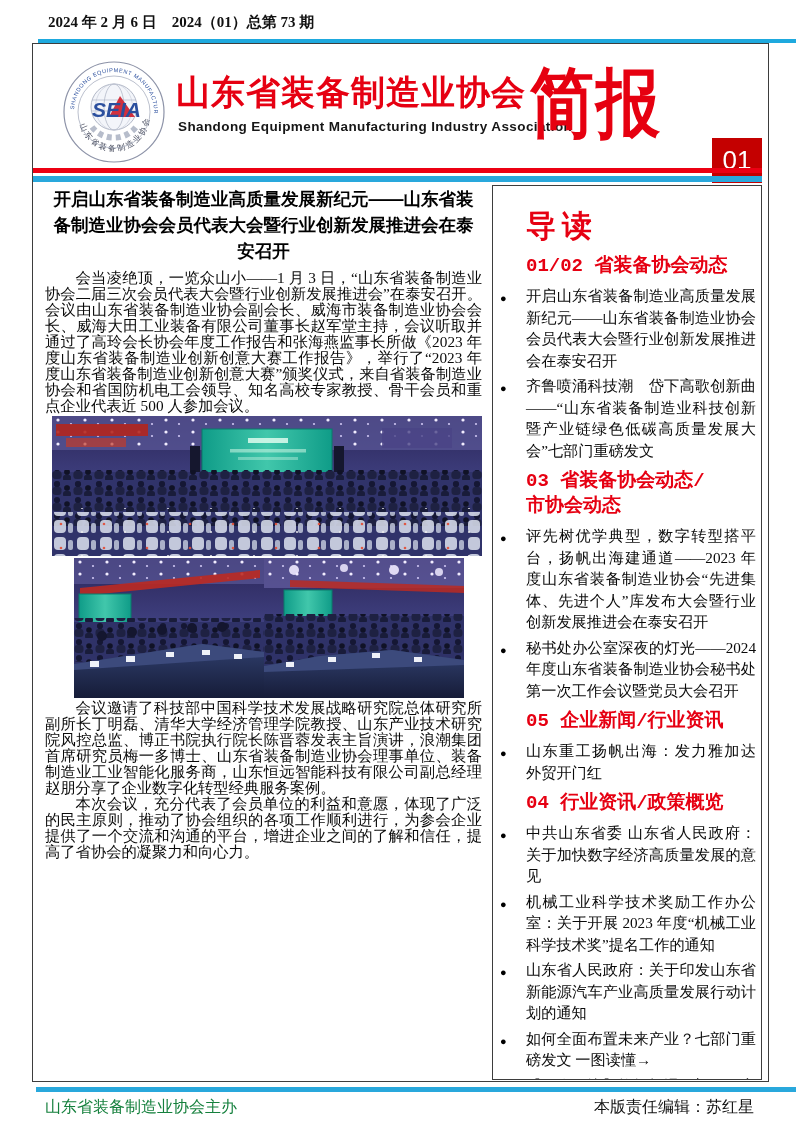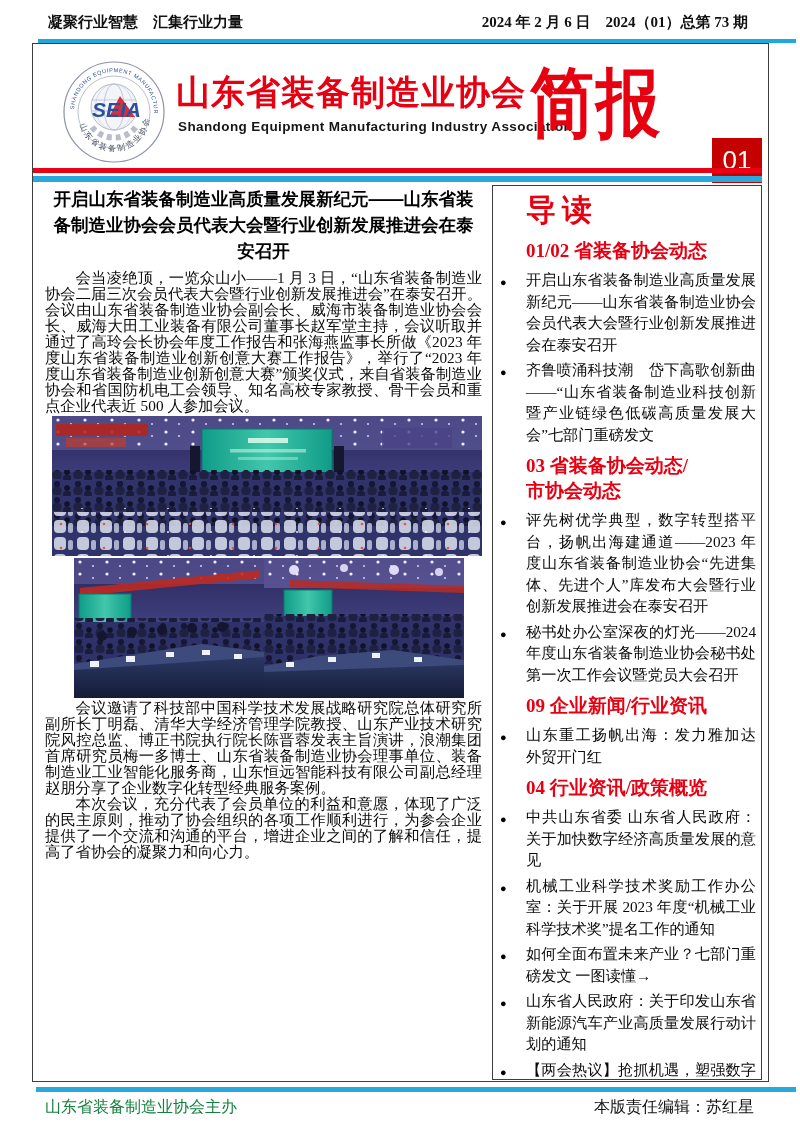--- a/index.html
+++ b/index.html
@@ -39,25 +39,25 @@
   .article p { font-size:15.3px; line-height:16px; text-align:justify; text-indent:2em; color:#0a0a0a; }
   .photos { margin:2px 0 2px 7px; width:430px; }
   .ph { display:block; }
   .ph-wide { width:430px; height:140px; }
   .ph-row { display:flex; margin:2px 0 0 22px; }
   .ph-bl { width:190px; height:140px; }
   .ph-br { width:200px; height:140px; }
 
   
   .sidebar { position:absolute; top:185px; left:492px; width:270px; height:895px;
-             border:1px solid #3d3d3d; padding:0 5px 4px 33px; overflow:hidden; background:#fff; }
+             border:1px solid #3d3d3d; padding:16px 5px 4px 33px; overflow:hidden; background:#fff; }
   .guide-title { font-size:30px; font-weight:900; color:#e60012; letter-spacing:6px;
                  line-height:40px; margin:4px 0 6px; font-family:"Liberation Sans","DejaVu Sans",sans-serif; }
   .sidebar h2 { font-size:19px; line-height:25px; font-weight:800; color:#e60012;
-                margin:8px 0 6px; white-space:pre-line; font-family:Liberation Serif, serif; }
+                margin:8px 0 6px; white-space:pre-line; font-family:Liberation Mono, monospace; }
   .sidebar ul { list-style:none; }
   .sidebar li { position:relative; font-size:15.2px; line-height:21.5px; margin:0 0 4px;
                 color:#0a0a0a; text-align:justify; }
   .sidebar li::before { content:"●"; position:absolute; left:-26px; top:3px; font-size:11px; color:#000; }
 
   
   .bottomline { position:absolute; top:1087px; left:36px; width:760px; height:5px; background:#29a8dc; }
   .foot-left  { position:absolute; top:1097px; left:45px;  font-size:16px; color:#15803d; }
   .foot-right { position:absolute; top:1097px; right:46px; font-size:16px; color:#111; }
 </style>
@@ -95,21 +95,20 @@
       <circle cx="19" cy="8" r="1.1" fill="#cdc5f2"></circle>
     </pattern>
     <pattern id="pDots" width="43" height="24" patternUnits="userSpaceOnUse">
       <circle cx="9" cy="12" r="1.3" fill="#e34b33"></circle>
       <circle cx="30" cy="20" r="1.1" fill="#efefef"></circle>
     </pattern>
   </defs>
 </svg>
 
 <div class="topbar">
-  <span>凝聚行业智慧　汇集行业力量</span>
   <span>2024 年 2 月 6 日　2024（01）总第 73 期</span>
 </div>
 <div class="topline"></div>
 
 <div class="pagebox"></div>
 
 <svg class="logo" width="104" height="104" viewBox="0 0 104 104">
   <circle cx="52" cy="52" r="50" fill="#ffffff" stroke="#8d93a8" stroke-width="1.2"></circle>
   <path id="arcTop" d="M 12,52 A 40,40 0 1 1 92,52" fill="none"></path>
   <path id="arcBot" d="M 17,56 A 35,35 0 0 0 87,56" fill="none"></path>
@@ -223,33 +222,33 @@
   <section>
     <h2>03 省装备协会动态/
 市协会动态</h2>
     <ul>
       <li>评先树优学典型，数字转型搭平台，扬帆出海建通道——2023 年度山东省装备制造业协会“先进集体、先进个人”库发布大会暨行业创新发展推进会在泰安召开</li>
       <li>秘书处办公室深夜的灯光——2024 年度山东省装备制造业协会秘书处第一次工作会议暨党员大会召开</li>
     </ul>
   </section>
 
   <section>
-    <h2>09 企业新闻/行业资讯</h2>
+    <h2>05 企业新闻/行业资讯</h2>
     <ul>
       <li>山东重工扬帆出海：发力雅加达 外贸开门红</li>
     </ul>
   </section>
 
   <section>
     <h2>04 行业资讯/政策概览</h2>
     <ul>
       <li>中共山东省委 山东省人民政府：关于加快数字经济高质量发展的意见</li>
       <li>机械工业科学技术奖励工作办公室：关于开展 2023 年度“机械工业科学技术奖”提名工作的通知</li>
+      <li>山东省人民政府：关于印发山东省新能源汽车产业高质量发展行动计划的通知</li>
       <li>如何全面布置未来产业？七部门重磅发文 一图读懂→</li>
-      <li>山东省人民政府：关于印发山东省新能源汽车产业高质量发展行动计划的通知</li>
       <li>【两会热议】抢抓机遇，塑强数字经济发展新优势</li>
     </ul>
   </section>
 </aside>
 
 <div class="bottomline"></div>
 <div class="foot-left">山东省装备制造业协会主办</div>
 <div class="foot-right">本版责任编辑：苏红星</div>
 
 </body></html>

